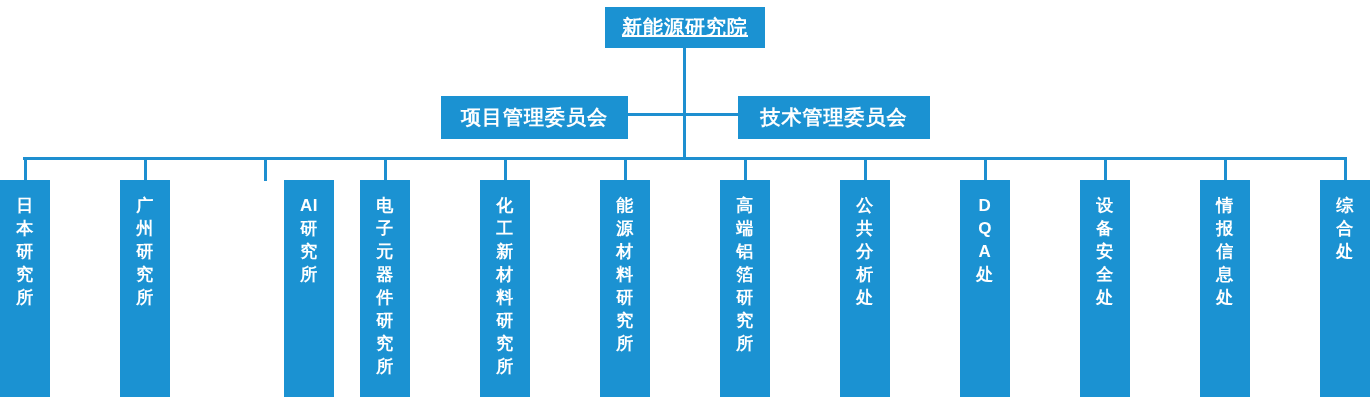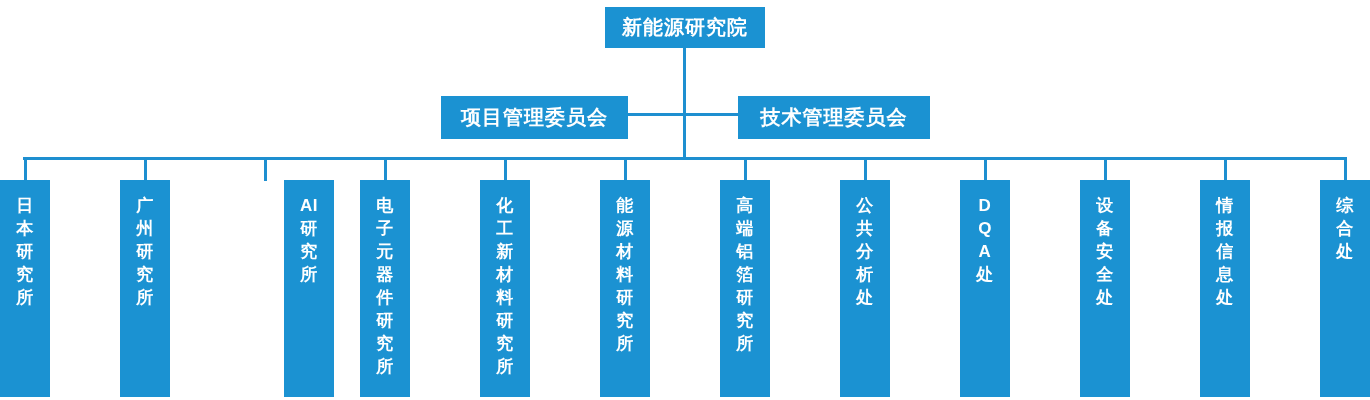--- a/index.html
+++ b/index.html
@@ -17,21 +17,21 @@
   .canvas{
     position:relative;width:1370px;height:400px;background:var(--bg);
   }
   .node{
     position:absolute;background:var(--node-fill);color:var(--text-color);
     display:flex;align-items:center;justify-content:center;
     font-weight:bold;text-align:center;
   }
   .root-node{
     left:605px;top:7px;width:160px;height:41px;
-    font-size:20px;letter-spacing:1px;
+    font-size:20px;letter-spacing:1px;text-decoration:underline;
   }
   .committee-node{
     top:96px;height:43px;font-size:20px;letter-spacing:1px;
   }
   .committee-left{left:441px;width:187px;}
   .committee-right{left:738px;width:192px;}
   .hline,.vline{position:absolute;background:var(--line-color);}
   .root-drop{left:683px;top:47px;width:3px;height:112px;}
   .committee-link{left:628px;top:113px;width:110px;height:3px;}
   .main-rail{left:23px;top:157px;width:1324px;height:3px;}

